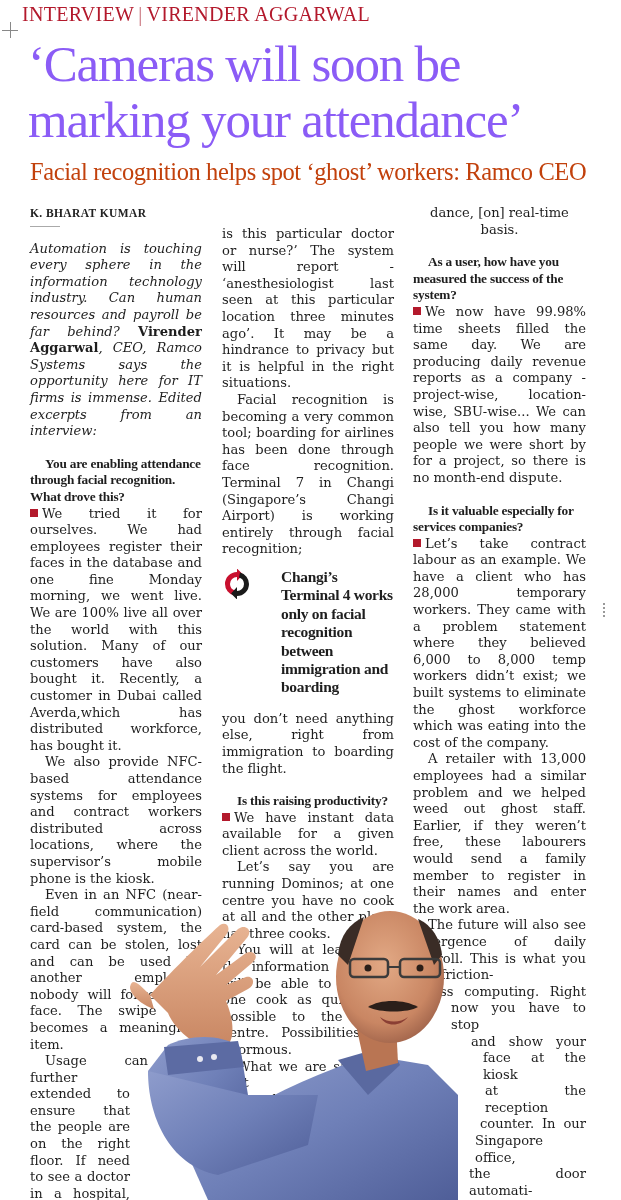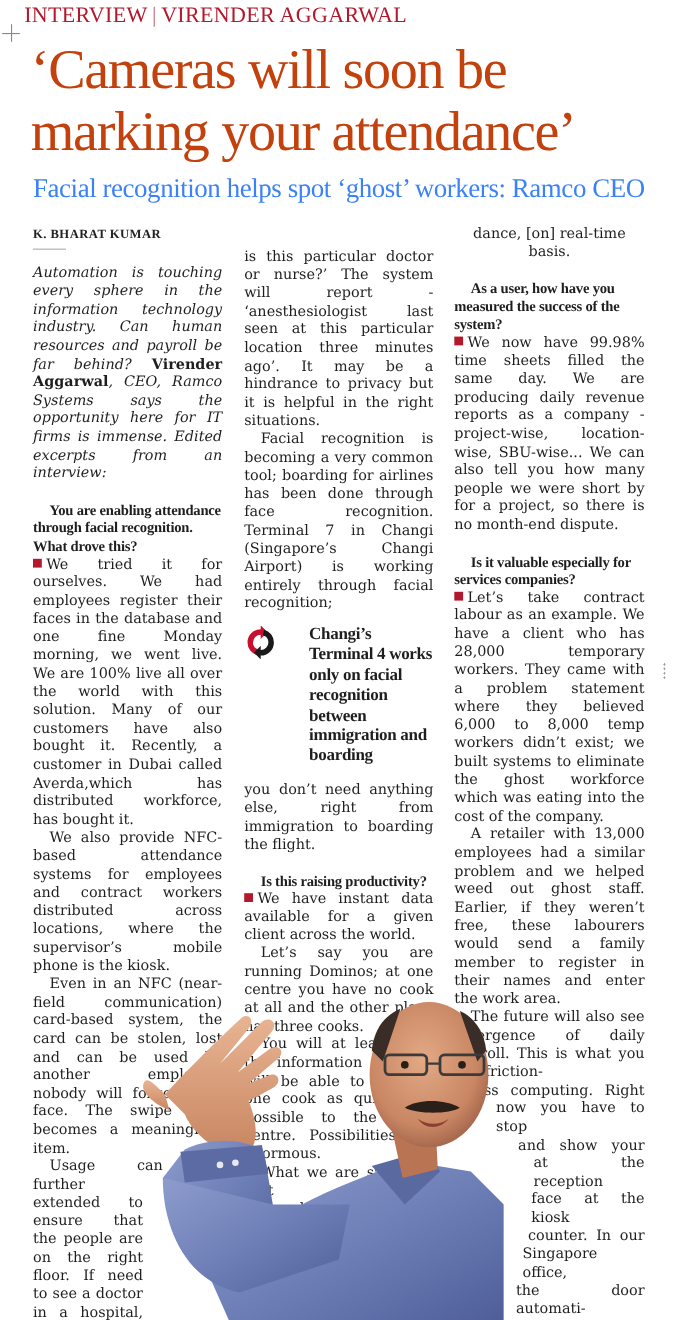--- a/index.html
+++ b/index.html
@@ -2,22 +2,22 @@
 <html><head>
 <meta charset="utf-8">
 <style>
   html, body { margin: 0; padding: 0; background: #ffffff; }
   body { width: 621px; height: 1200px; position: relative; overflow: hidden; color: #1e1e1e; font-family: "DejaVu Serif", "Liberation Serif", serif; }
   .kicker { position: absolute; left: 22px; top: 3px; font-family: Liberation Serif, serif; font-size: 20px; letter-spacing: 0.3px; color: #b3192c; white-space: nowrap; }
   .kicker .sep { color: #c56a74; margin: 0 4px; font-weight: 300; }
   .crosshair { position: absolute; left: 2px; top: 22px; width: 16px; height: 16px; }
   .crosshair::before { content: ""; position: absolute; left: 0; top: 8px; width: 16px; height: 1px; background: #888; }
   .crosshair::after { content: ""; position: absolute; left: 8px; top: 0; width: 1px; height: 16px; background: #888; }
-  .headline { position: absolute; left: 28px; top: 36px; width: 560px; font-family: "Liberation Serif", serif; font-size: 51px; line-height: 56px; color: #c2410c; letter-spacing: -1.2px; margin: 0; font-weight: normal; }
-  .subhead { position: absolute; left: 30px; top: 158px; font-family: "Liberation Serif", serif; font-size: 24.5px; color: #3b82f6; letter-spacing: -0.4px; margin: 0; font-weight: normal; white-space: nowrap; }
+  .headline { position: absolute; left: 28px; top: 36px; width: 560px; font-family: "Liberation Serif", serif; font-size: 51px; line-height: 56px; color: #8b5cf6; letter-spacing: -1.2px; margin: 0; font-weight: normal; }
+  .subhead { position: absolute; left: 30px; top: 158px; font-family: "Liberation Serif", serif; font-size: 24.5px; color: #c2410c; letter-spacing: -0.4px; margin: 0; font-weight: normal; white-space: nowrap; }
   .col { position: absolute; font-size: 13.1px; line-height: 16.6px; text-align: justify; hyphens: manual; }
   .col p { margin: 0; text-indent: 15px; }
   .col p.noindent { text-indent: 0; }
   .col1 { left: 30px; top: 205px; width: 172px; }
   .col2 { left: 222px; top: 205px; width: 172px; margin-top: 21px; }
   .col3 { left: 413px; top: 205px; width: 173px; }
   .byline { font-family: "Liberation Serif", serif; font-weight: bold; font-size: 11.5px; letter-spacing: 0.4px; color: #222; margin-bottom: 16px; position: relative; padding-bottom: 3px; }
   .byline::after { content: ""; position: absolute; left: 0; bottom: -2px; width: 30px; height: 1px; background: #aaa; }
   .intro { font-style: italic; margin: 0 0 16px 0 !important; text-indent: 0 !important; }
   .intro b { font-style: normal; }
@@ -83,22 +83,22 @@
   <p class="noindent"><span class="sq"></span><span>We now have 99.98% time sheets filled the same day. We are producing daily revenue reports as a company - project-wise, location-wise, SBU-wise... We can also tell you how many people we were short by for a project, so there is no month-end dispute.</span></p>
   <div class="gap"></div>
   <p class="q">Is it valuable especially for services companies?</p>
   <p class="noindent"><span class="sq"></span><span>Let’s take contract labour as an example. We have a client who has 28,000 temporary workers. They came with a problem statement where they believed 6,000 to 8,000 temp workers didn’t exist; we built systems to eliminate the ghost workforce which was eating into the cost of the company.</span></p>
   <p>A retailer with 13,000 employees had a similar problem and we helped weed out ghost staff. Earlier, if they weren’t free, these labourers would send a family member to register in their names and enter the work area.</p>
   <p>The future will also see emergence of daily payroll. This is what you call friction-</p>
   <div style="text-align:right;">
     <div style="padding-left:15px;text-align:justify;text-align-last:justify;">less computing. Right</div>
     <div style="padding-left:38px;text-align:justify;text-align-last:justify;">now you have to stop</div>
     <div style="padding-left:58px;text-align:justify;text-align-last:justify;">and show your</div>
+    <div style="padding-left:70px;text-align:justify;text-align-last:justify;">face at the kiosk</div>
     <div style="padding-left:72px;text-align:justify;text-align-last:justify;">at the reception</div>
-    <div style="padding-left:70px;text-align:justify;text-align-last:justify;">face at the kiosk</div>
     <div style="padding-left:67px;text-align:justify;text-align-last:justify;">counter. In our</div>
     <div style="padding-left:62px;text-align:justify;text-align-last:justify;">Singapore office,</div>
     <div style="padding-left:56px;text-align:justify;text-align-last:justify;">the door automati-</div>
     <div style="padding-left:50px;text-align:justify;text-align-last:justify;">cally opens. The</div>
 
   </div>
 </div>
 
 <svg class="photo" viewBox="0 0 330 305">
   <defs>

